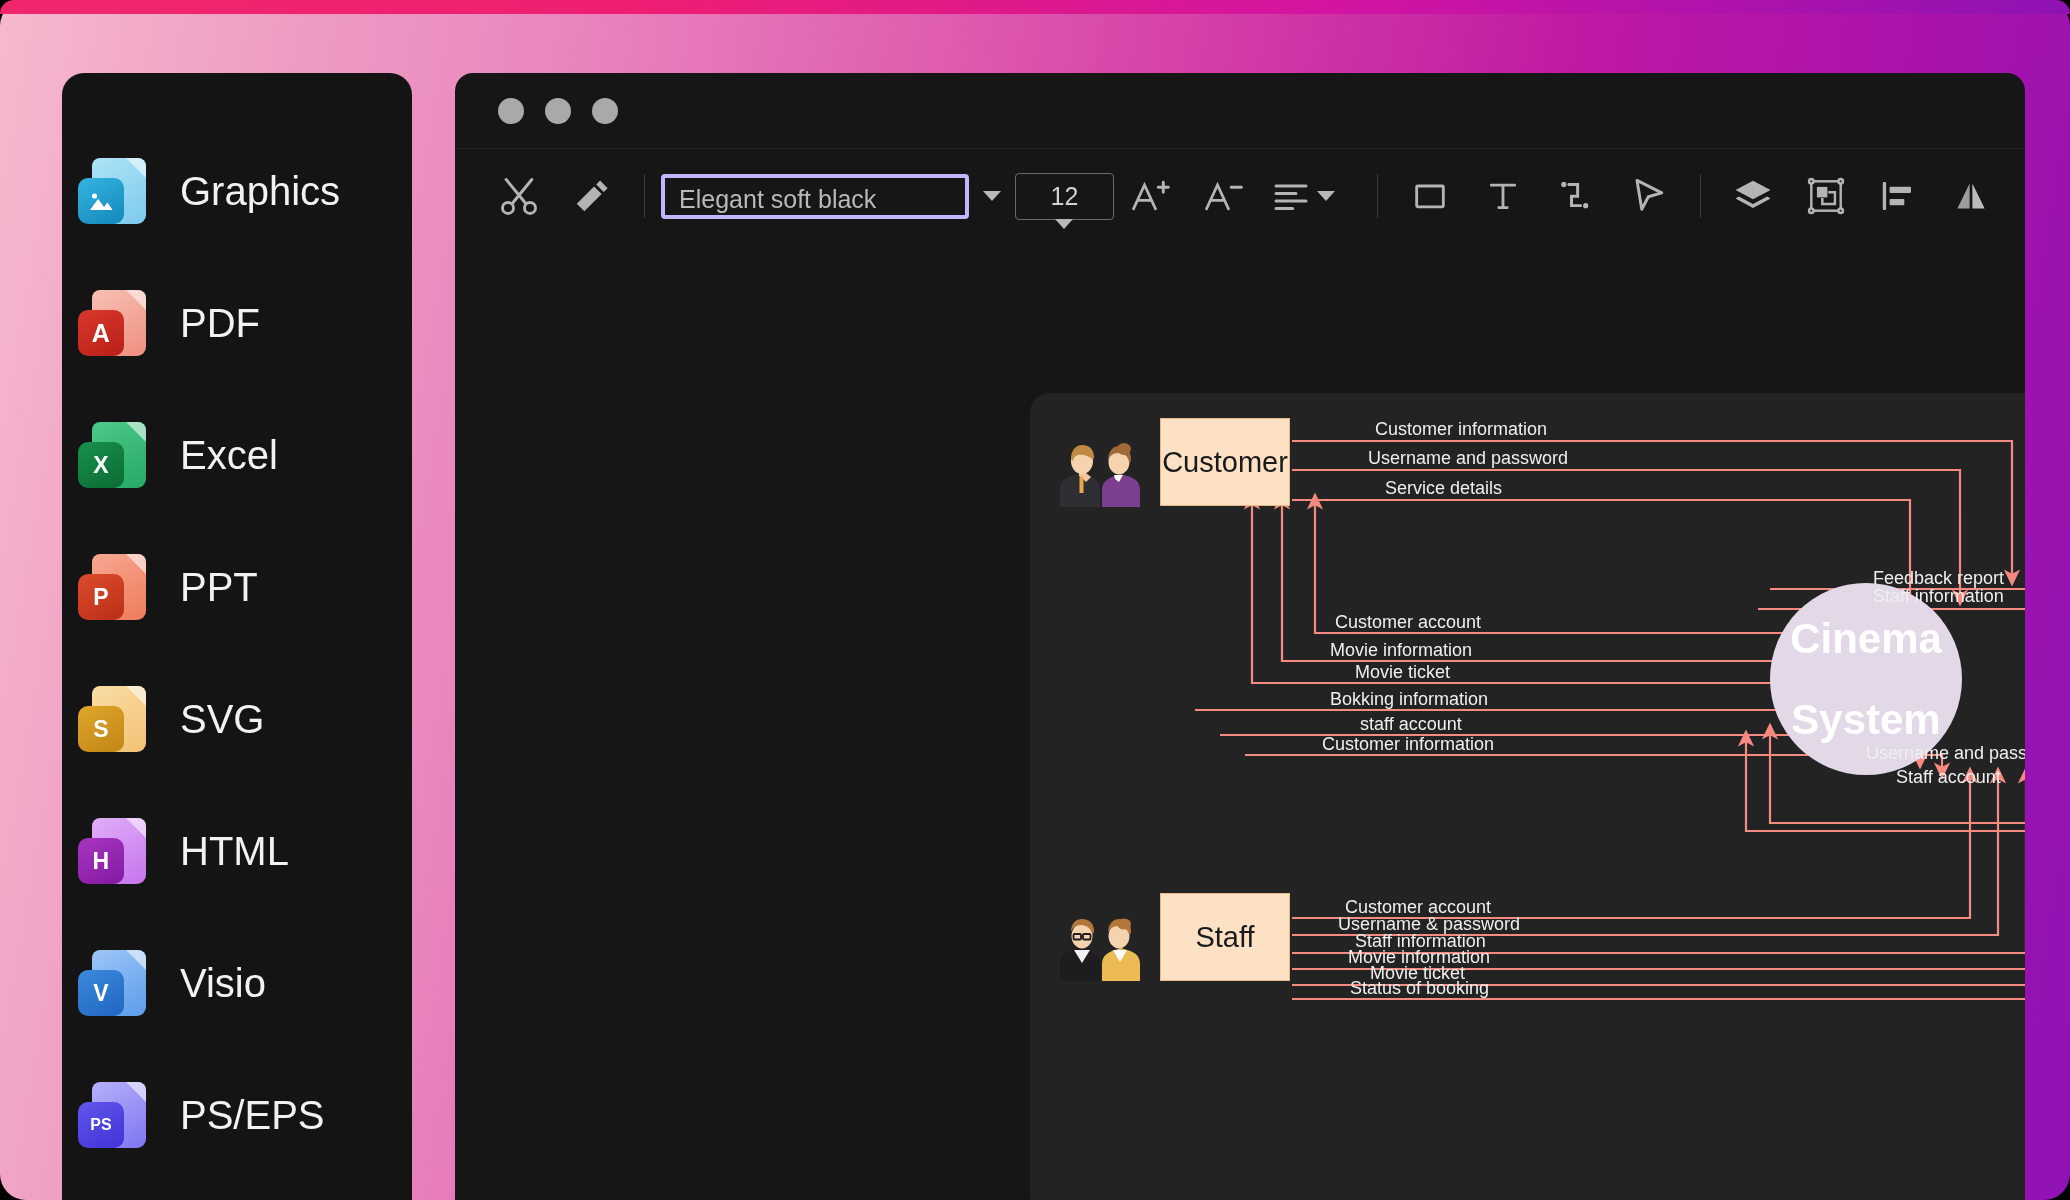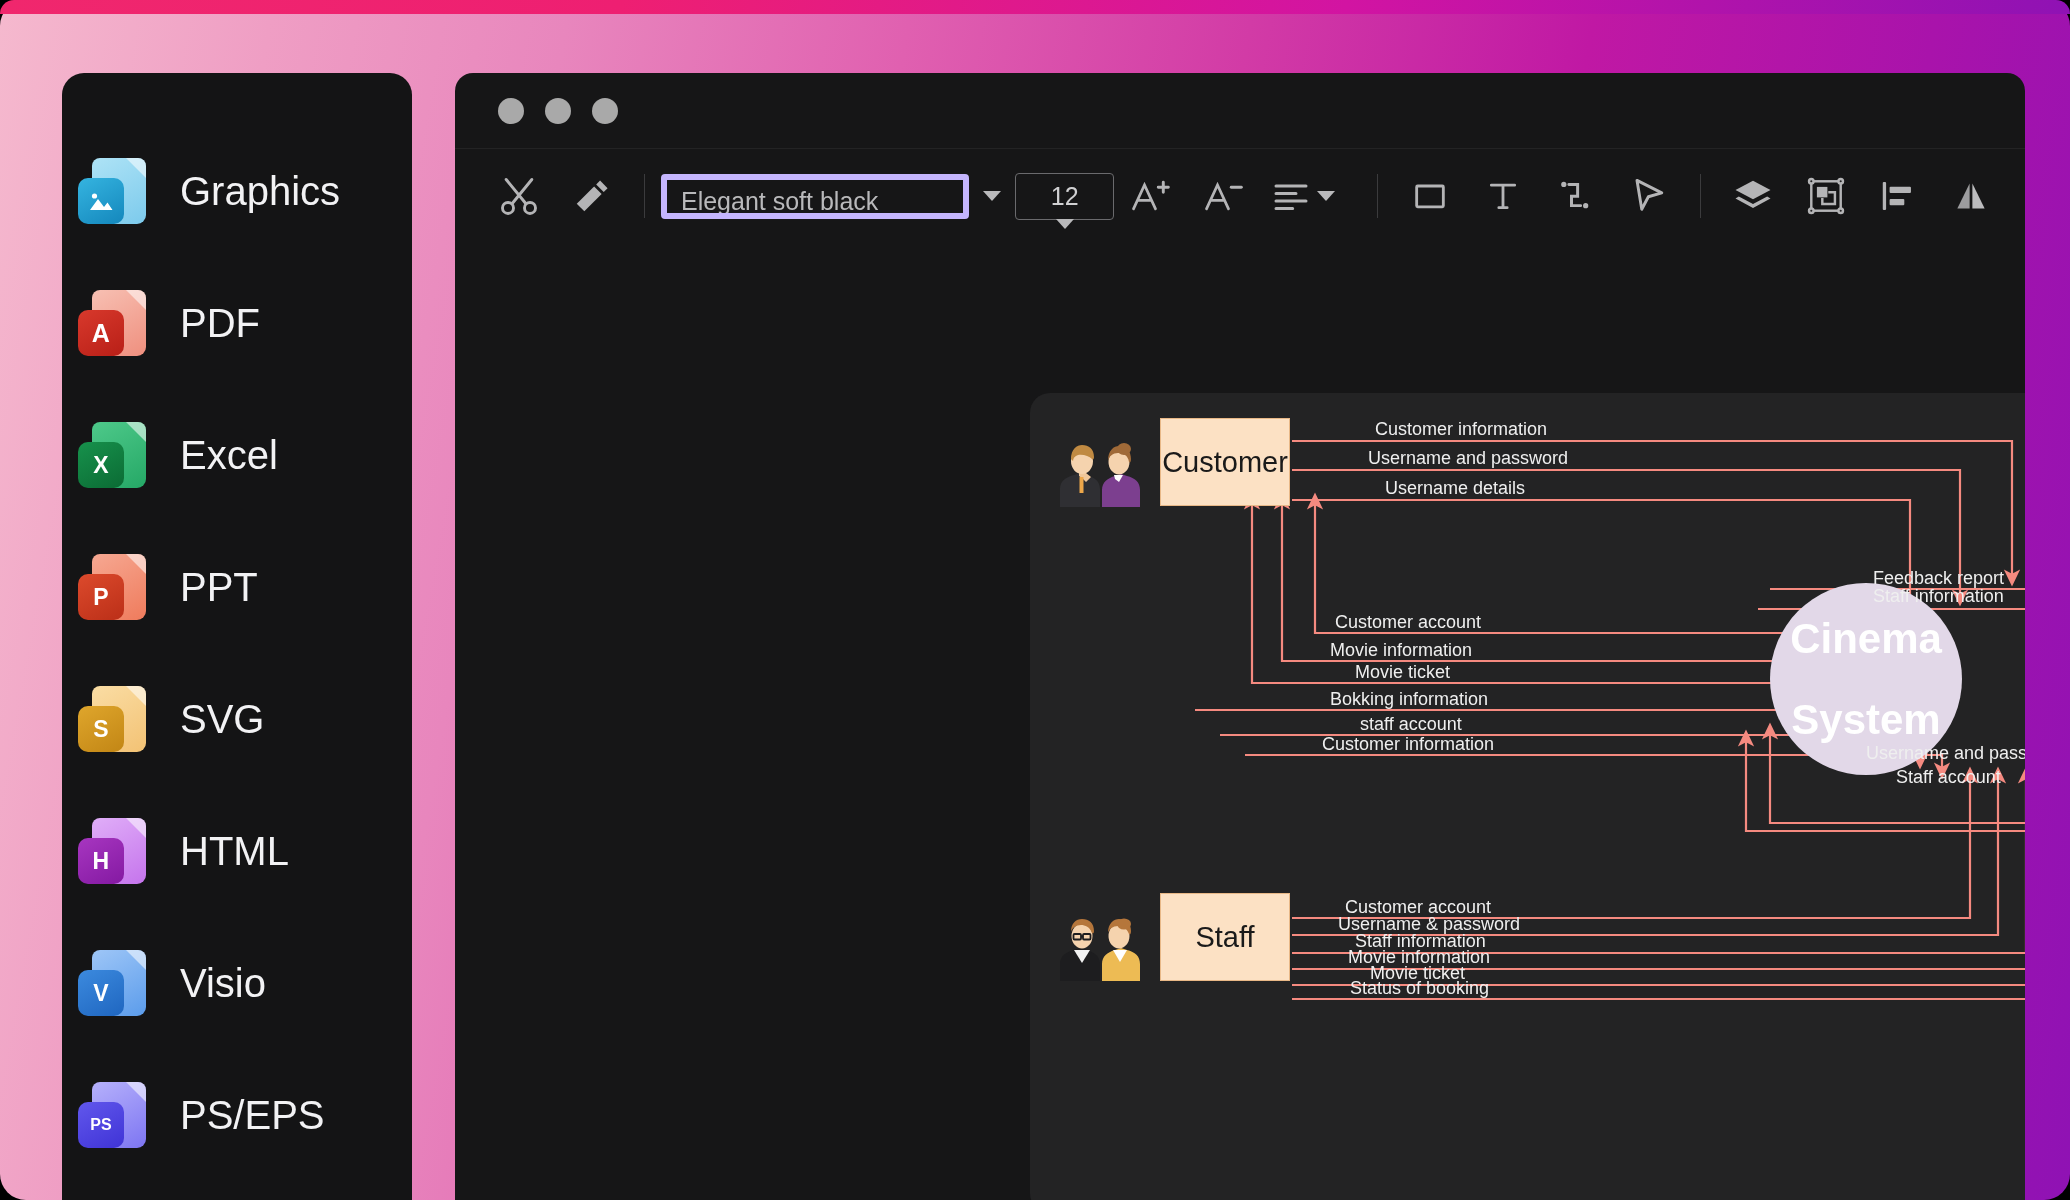--- a/index.html
+++ b/index.html
@@ -84,21 +84,21 @@
   #toolbar {
     height: 94px; display: flex; align-items: center; gap: 0;
     padding: 0 18px 0 28px;
   }
   .tb { display: flex; align-items: center; justify-content: center; cursor: pointer; }
   .tb svg { display:block; }
   .tool-ico { width: 56px; height: 56px; margin: 0 12px; }
   .divider { width: 1px; height: 44px; background: #3b3b3d; margin: 0 16px; flex: 0 0 1px; }
 
   .font-box {
-    width: 350px; height: 45px; border: 6px solid #c4b5fd; border-radius: 4px;
+    width: 350px; height: 45px; border: 4px solid #c4b5fd; border-radius: 4px;
     background: transparent; color: #b9b9bb; font-size: 25px;
     padding: 0 14px; line-height: 43px; cursor: text; overflow: hidden; white-space: nowrap;
     font-family: "Liberation Sans", sans-serif;
   }
   .caret {
     width: 0; height: 0; border-left: 9px solid transparent; border-right: 9px solid transparent;
     border-top: 10px solid #b9b9bb; margin: 0 14px; cursor: pointer; flex:0 0 18px;
   }
   .size-box {
     width: 110px; height: 47px; border: 1px solid #6a6a6d; border-radius: 4px;
@@ -409,21 +409,21 @@
       <ellipse cx="72" cy="13" rx="7" ry="5.5" fill="#b5763b"></ellipse>
     </svg>
 
     <div class="proc-circle" style="left:740px; top:190px; width:192px; height:192px;">
       <span>Cinema</span>
       <span>System</span>
     </div>
 
     <span class="flow-label" style="left:345px; top:26px;">Customer information</span>
     <span class="flow-label" style="left:338px; top:55px;">Username and password</span>
-    <span class="flow-label" style="left:355px; top:85px;">Username details</span>
+    <span class="flow-label" style="left:355px; top:85px;">Service details</span>
 
     <span class="flow-label" style="left:305px; top:219px;">Customer account</span>
     <span class="flow-label" style="left:300px; top:247px;">Movie information</span>
     <span class="flow-label" style="left:325px; top:269px;">Movie ticket</span>
 
     <span class="flow-label" style="left:300px; top:296px;">Bokking information</span>
     <span class="flow-label" style="left:330px; top:321px;">staff account</span>
     <span class="flow-label" style="left:292px; top:341px;">Customer information</span>
 
     <span class="flow-label" style="left:315px; top:504px;">Customer account</span>

